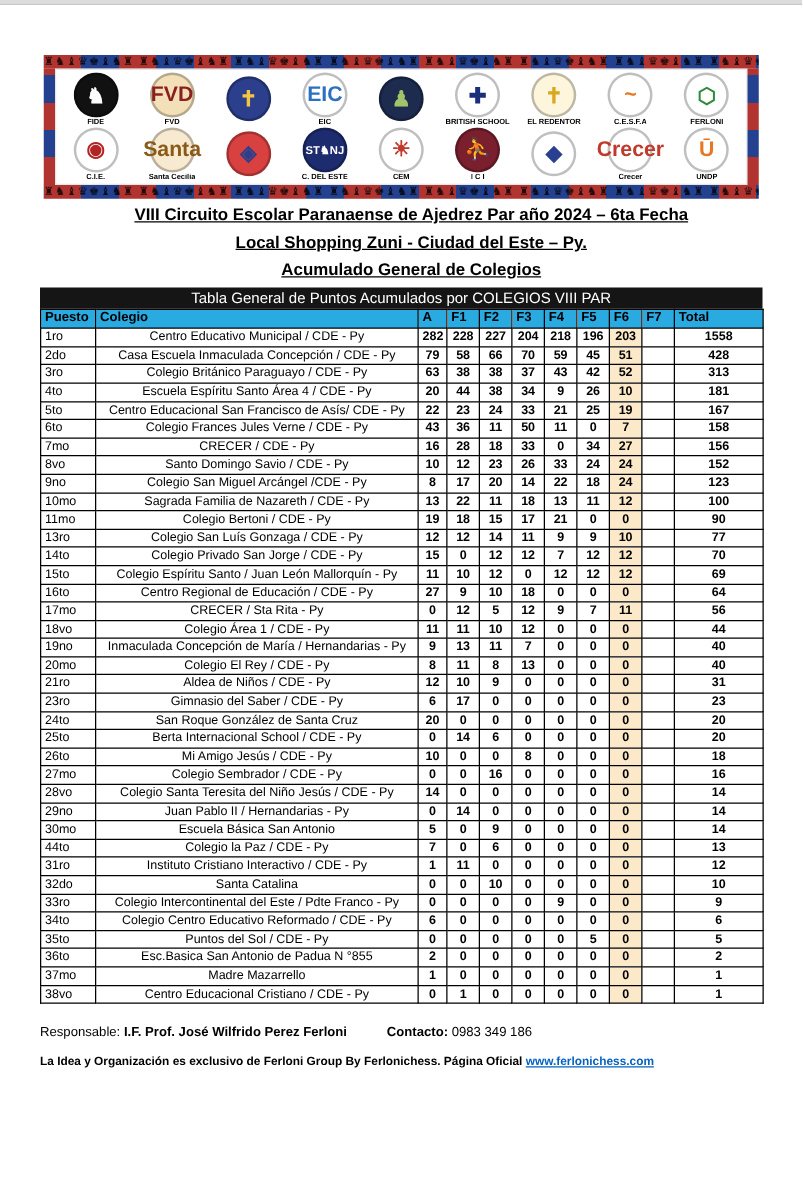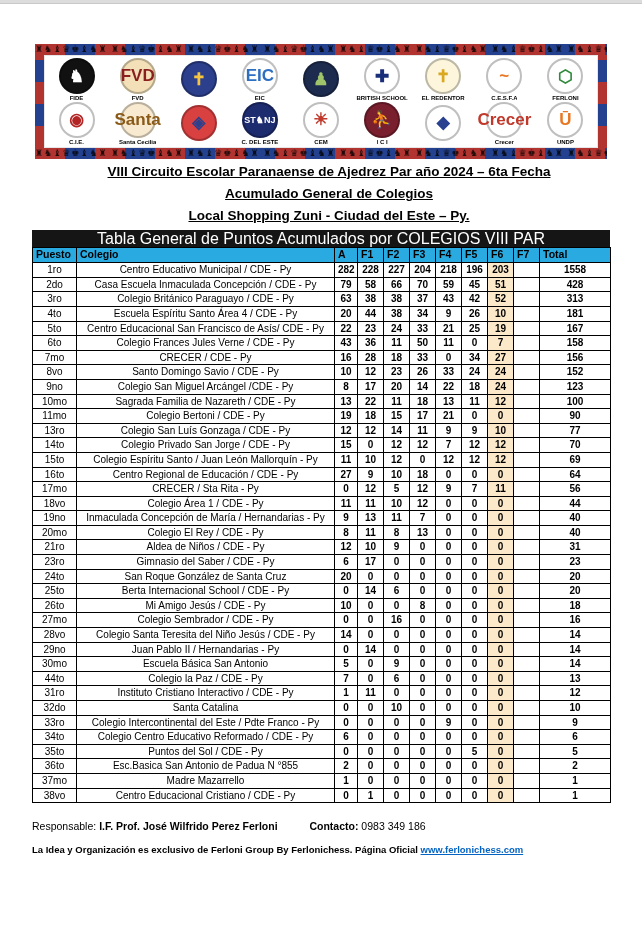--- a/index.html
+++ b/index.html
@@ -48,36 +48,36 @@
   .titles{text-align:center;margin-top:5px;}
   .title-line{
     font-size:13.5px;font-weight:bold;text-decoration:underline;
     line-height:15px;margin:0 0 7px 16px;
   }
 
   
   .table-wrap{width:578px;margin:4px 0 0 32px;}
   .table-title-bar{
     background:var(--bar-bg,#151515);color:#fff;
-    font-size:16px;line-height:17px;height:17px;text-align:center;
+    font-size:12px;line-height:17px;height:17px;text-align:center;
   }
   table.points{
     border-collapse:collapse;table-layout:fixed;width:578px;
     font-size:10px;
   }
   table.points th,table.points td{
     border:1px solid #000;
     padding:0 3px;height:13.6px;line-height:13.6px;
     overflow:hidden;white-space:nowrap;box-sizing:border-box;
   }
   table.points th{
     background:var(--header-bg,#29ABE2);
     font-weight:bold;text-align:left;font-size:10.5px;height:15px;
   }
-  td.col-puesto{text-align:center;}
+  td.col-puesto{}
   td.col-name{text-align:center;}
   td.col-num{text-align:center;font-weight:bold;}
   td.hl{background:var(--highlight-bg,#FCE9C9);}
 
   
   .footer{margin:17px 0 0 32px;}
   .resp-line{font-size:10.5px;font-weight:bold;margin-bottom:12px;}
   .resp-line .normal{font-weight:normal;}
   .resp-line .gap{display:inline-block;width:26px;}
   .credit-line{font-size:9.5px;font-weight:bold;}
@@ -172,22 +172,22 @@
             </div>
           </div>
       </div>
       <div class="edge-v"></div>
     </div>
     <div class="edge-h">♜♞♝♛♚♝♞♜  ♜♞♝♛♚♝♞♜  ♜♞♝♛♚♝♞♜  ♜♞♝♛♚♝♞♜  ♜♞♝♛♚♝♞♜  ♜♞♝♛♚♝♞♜  ♜♞♝♛♚♝♞♜  ♜♞♝♛♚♝♞♜  ♜♞♝♛♚♝♞♜  ♜♞♝♛♚♝♞♜  ♜♞♝♛♚♝♞♜  ♜♞♝♛♚♝♞♜  </div>
   </div>
 
   <div class="titles">
     <div class="title-line">VIII Circuito Escolar Paranaense de Ajedrez Par año 2024 – 6ta Fecha</div>
+    <div class="title-line">Local Shopping Zuni - Ciudad del Este – Py.</div>
     <div class="title-line">Acumulado General de Colegios</div>
-    <div class="title-line">Local Shopping Zuni - Ciudad del Este – Py.</div>
   </div>
 
   <div class="table-wrap">
     <div class="table-title-bar">Tabla General de Puntos Acumulados por COLEGIOS VIII PAR</div>
     <table class="points">
       <colgroup>
         <col style="width:44px">
           <col style="width:258px">
           <col style="width:23px">
         <col style="width:26px">

